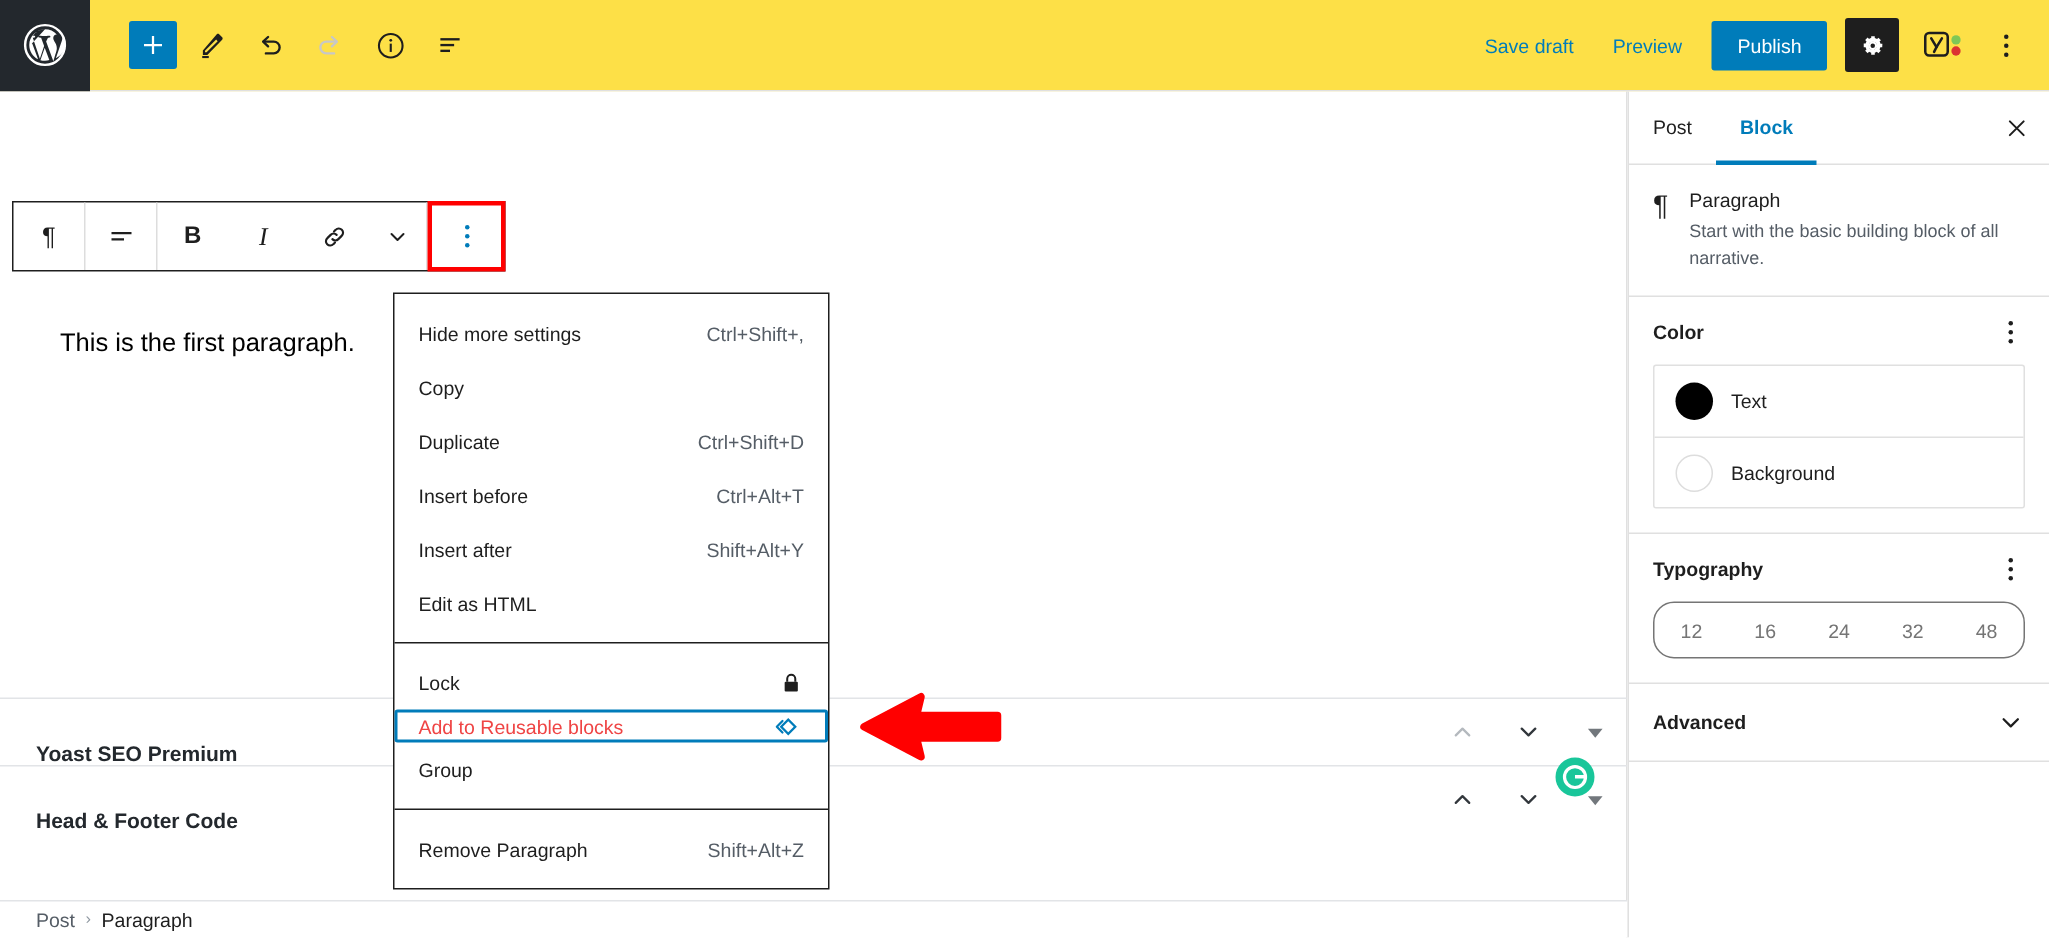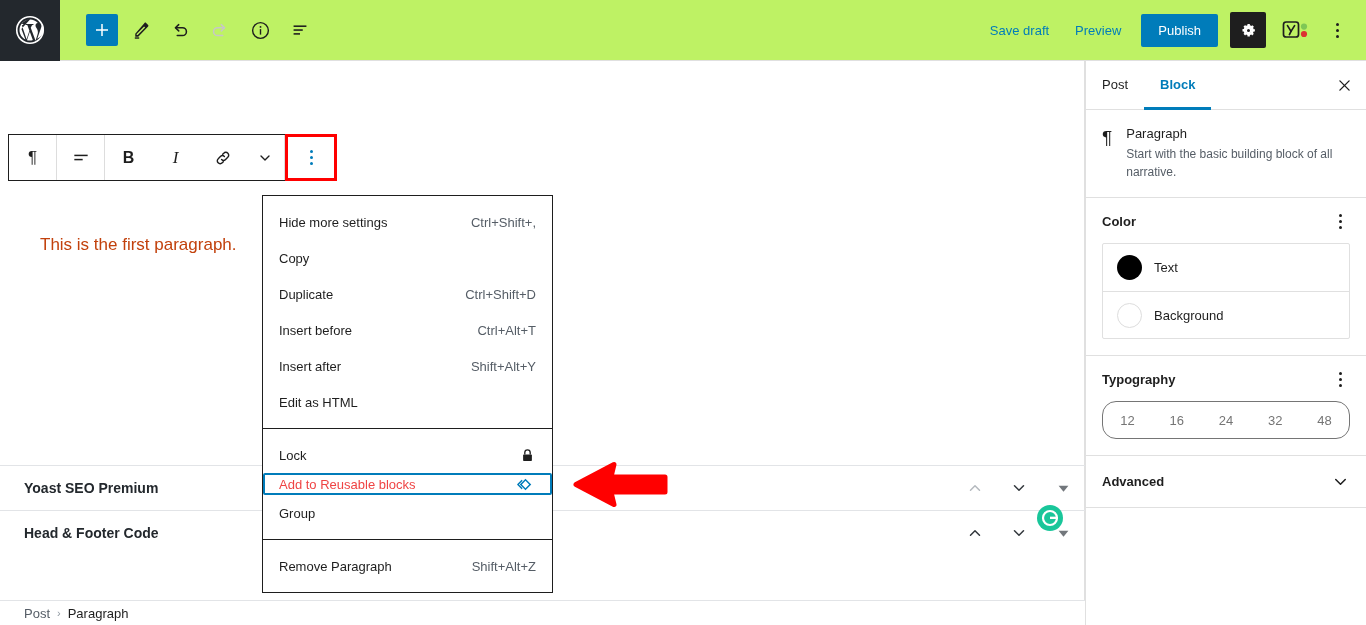--- a/index.html
+++ b/index.html
@@ -7,21 +7,21 @@
     width: 1366px; height: 625px;
     font-family: "Liberation Sans", sans-serif;
     background: #ffffff;
     overflow: hidden;
   }
   #app { position: relative; width: 1366px; height: 625px; }
 
   
   .topbar {
     position: absolute; top: 0; left: 0; width: 1366px; height: 61px;
-    background: #bef264; border-bottom: 1px solid #e0e0e0;
+    background: #fde047; border-bottom: 1px solid #e0e0e0;
     display: flex; align-items: center;
   }
   .wp-logo {
     width: 60px; height: 61px; background: #23282d;
     display: flex; align-items: center; justify-content: center; flex: none;
   }
   .wp-logo svg { display: block; }
   .tb-left { display: flex; align-items: center; gap: 4px; padding-left: 26px; }
   .tb-btn {
     width: 36px; height: 36px; display: flex; align-items: center; justify-content: center;
@@ -81,28 +81,28 @@
     width: 52px; display: flex; align-items: center; justify-content: center;
     border: 3px solid #ff0000; margin: -1px -1px -1px 0; height: 47px;
   }
   .bt-more {
     width: 100%; height: 100%; background: none; border: none; cursor: pointer;
     display: flex; align-items: center; justify-content: center;
   }
   .bt-more .kebab-dots i { background: #007cba; width: 3px; height: 3px; }
 
   .para-text {
-    position: absolute; left: 40px; top: 174px;
-    font-size: 17px; color: #c2410c;
+    position: absolute; left: 40px; top: 158px;
+    font-size: 17px; color: #000000;
   }
 
   
   .metaboxes { position: absolute; left: 0; top: 404px; width: 1085px; }
   .mb-row {
-    height: 45px; display: flex; align-items: center;
+    height: 45px; display: flex; align-items: flex-end;
     border-top: 1px solid #e2e4e7; padding: 0 0 0 24px;
   }
   .mb-title { font-size: 14px; font-weight: bold; color: #23282d; display: flex; align-items: center; gap: 10px; }
   .avada-icon {
     width: 26px; height: 26px; border-radius: 4px; background: #53c07a;
     display: flex; align-items: center; justify-content: center; flex: none;
   }
   .mb-ctrl { margin-left: auto; display: flex; align-items: center; }
   .mb-ctrl button {
     width: 44px; height: 44px; background: none; border: none; cursor: pointer;

